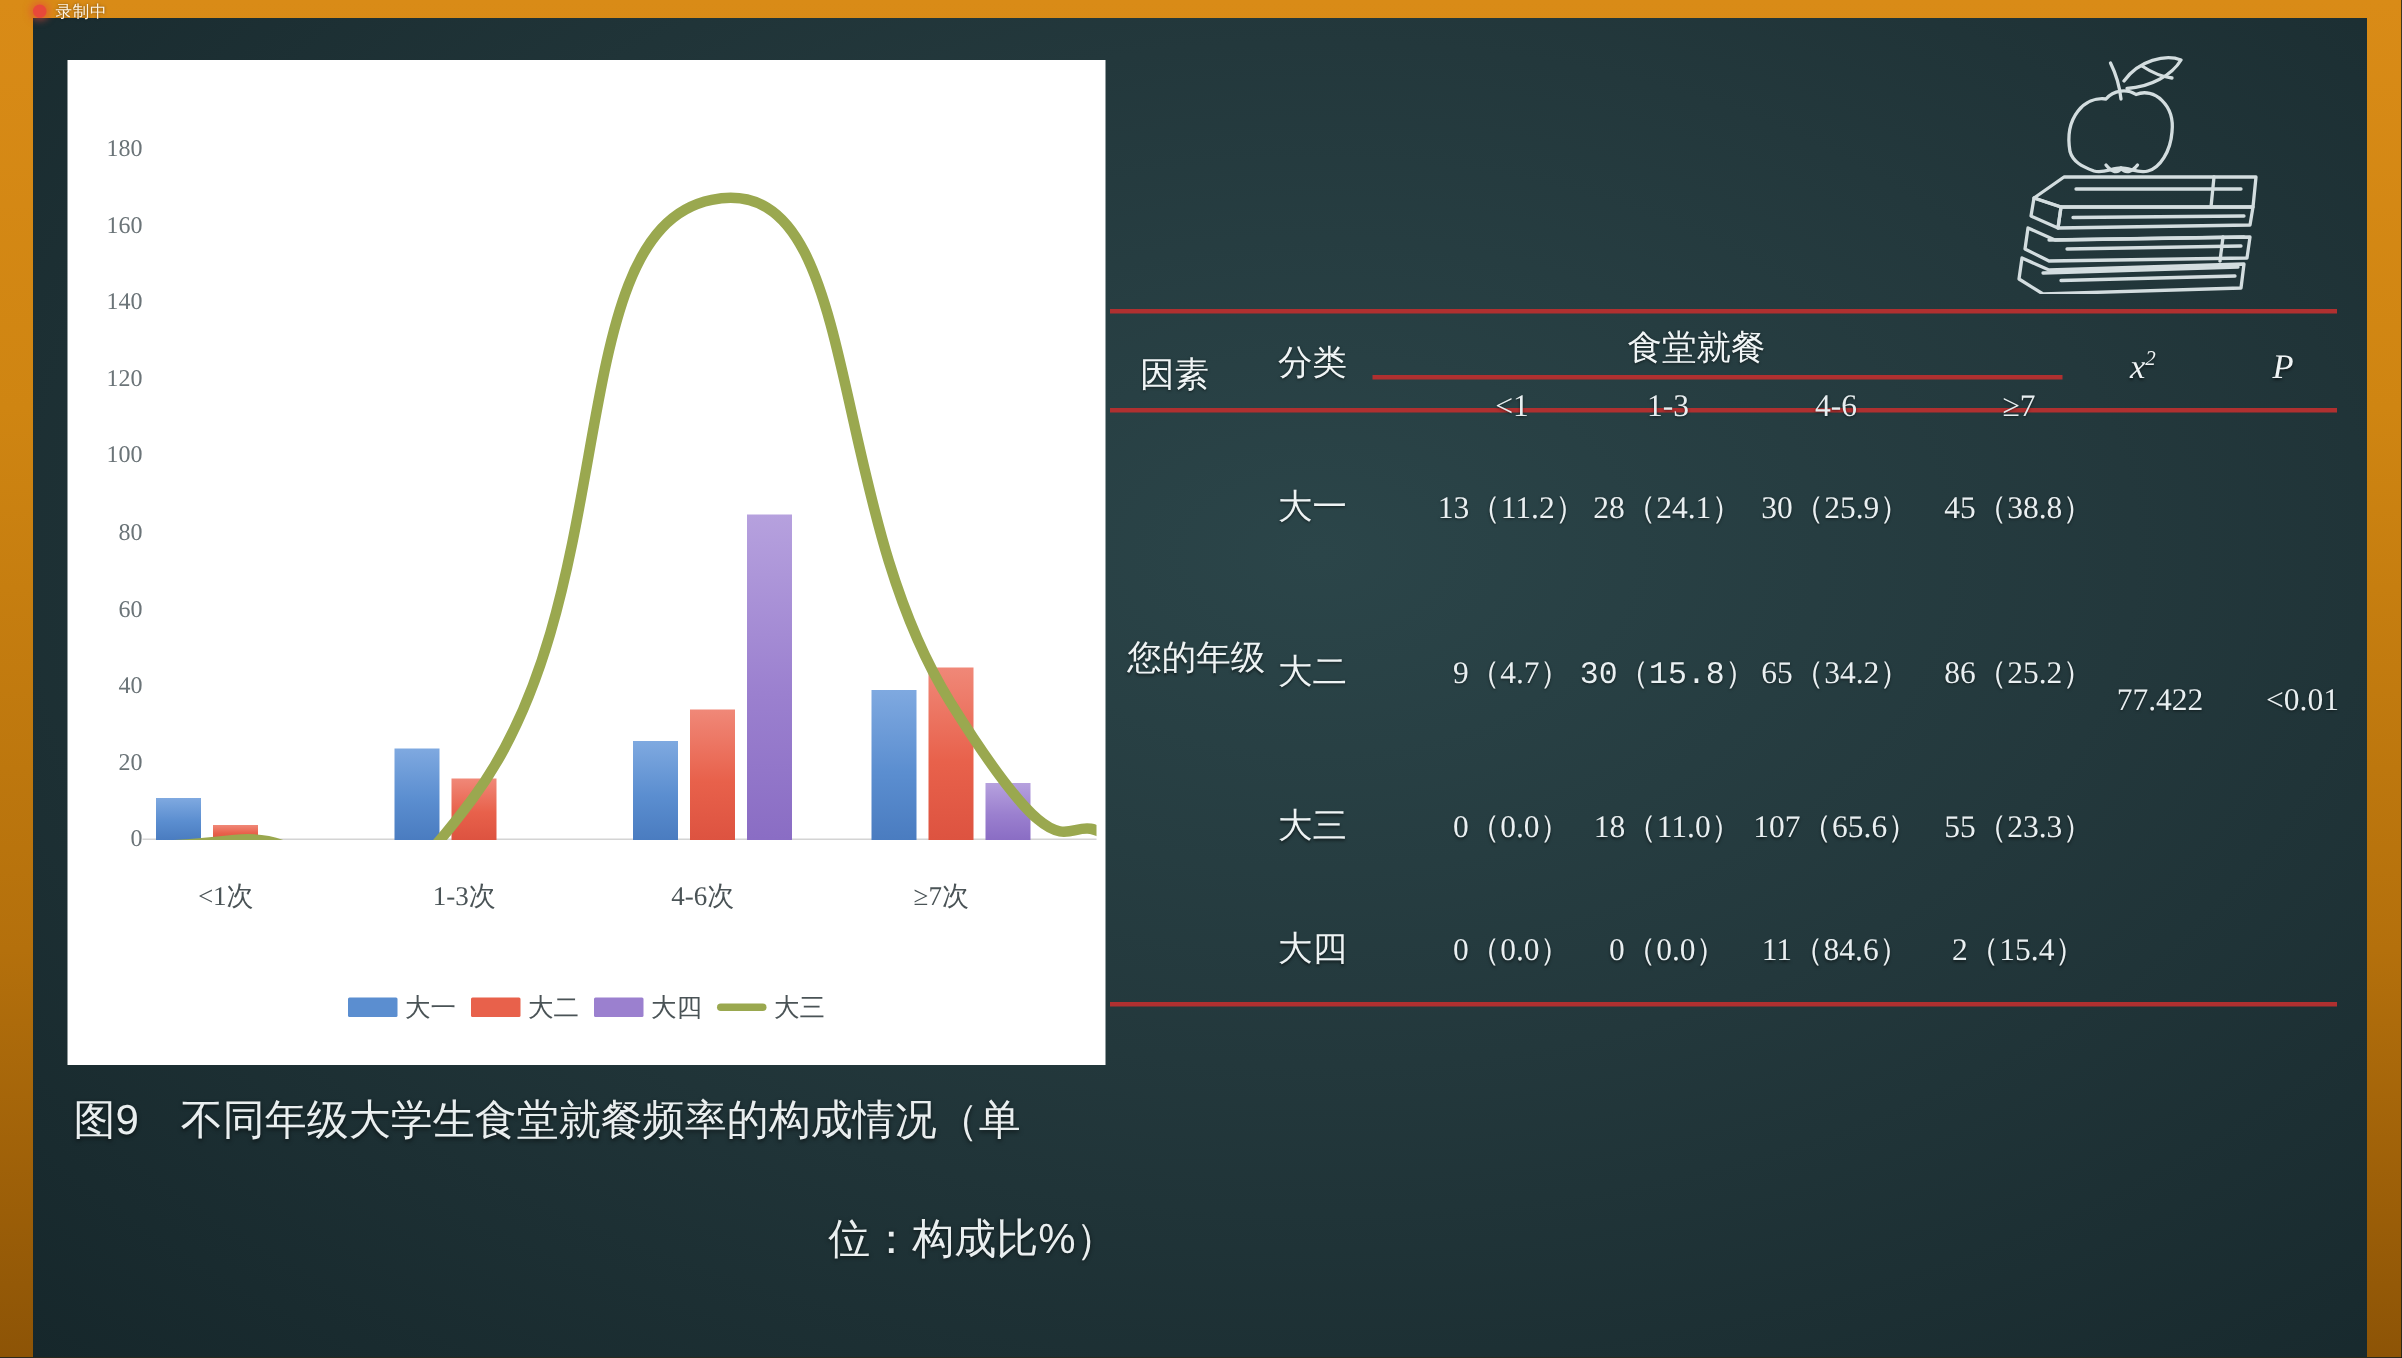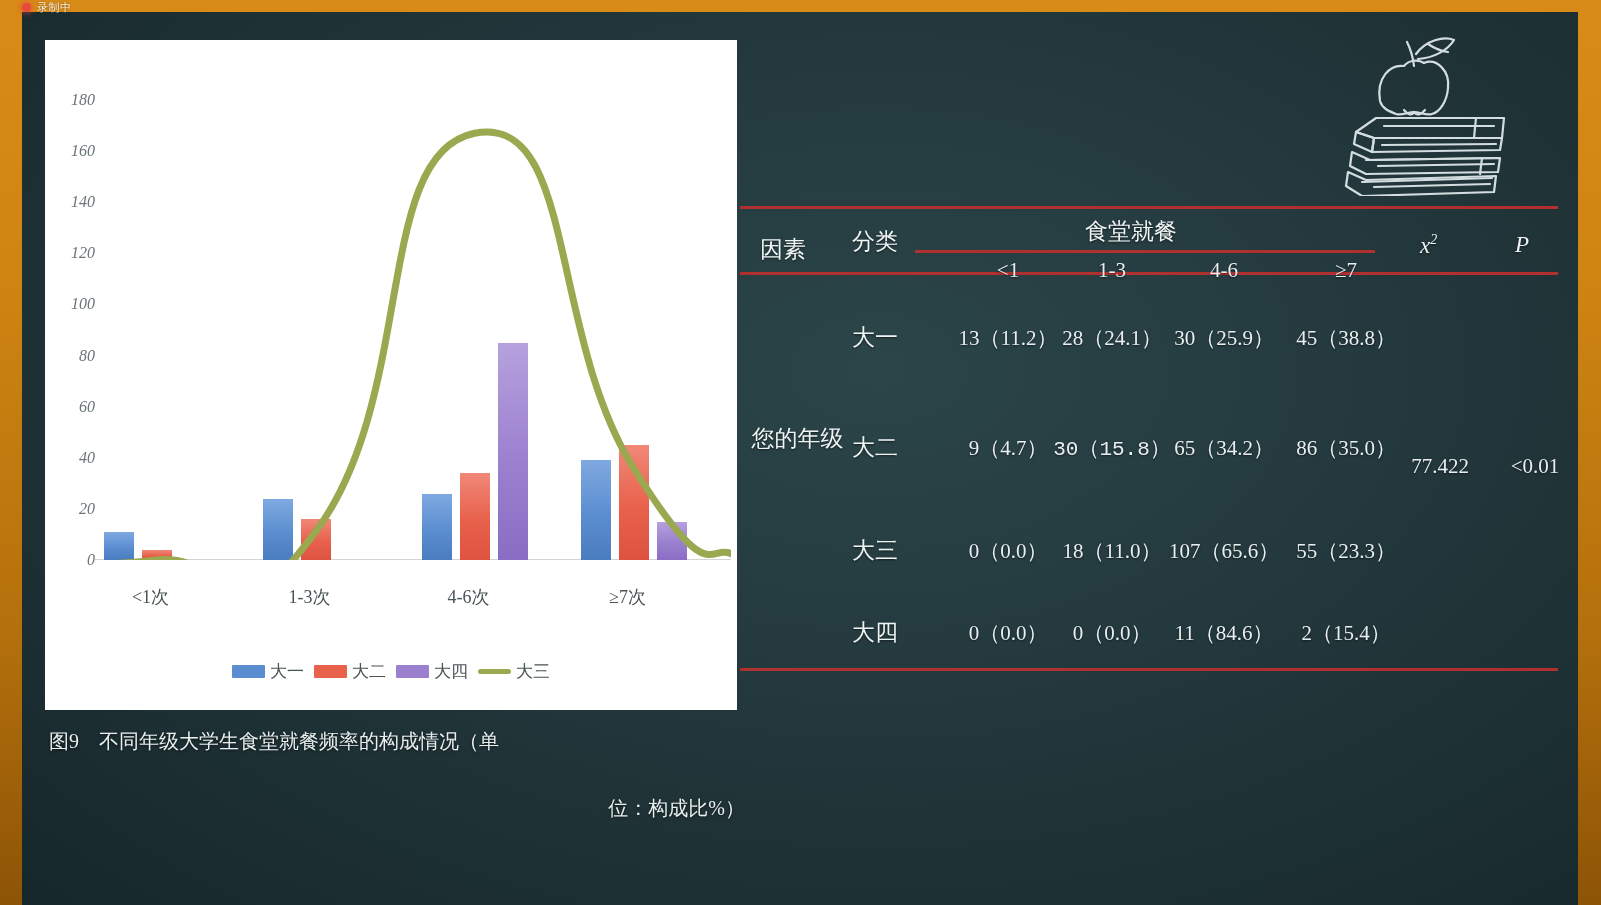--- a/index.html
+++ b/index.html
@@ -39,21 +39,21 @@
     background:#ffffff;
   }
   #plot {
     position:absolute; left:0; top:0; width:692px; height:670px;
   }
   .ytick {
     position:absolute; right:0; width:42px; text-align:right;
     font-size:16px; color:#6b7478; font-family:"Liberation Serif", serif;
     transform:translateY(-50%);
   }
-  #ylabels { position:absolute; left:0px; top:0; width:50px; height:670px;font-style:italic; }
+  #ylabels { position:absolute; left:0px; top:0; width:50px; height:670px; }
   #axis-line {
     position:absolute; left:50px; top:519px; width:636px; height:1px;
     background:#d4d4d4;
   }
   #bars-layer { position:absolute; left:50px; top:60px; width:636px; height:460px; }
   .bar {
     position:absolute; bottom:0; border-radius:0;
   }
   .bar.c1 { background:linear-gradient(180deg,#7fa9e0 0%, #5b8ed0 55%, #4a7cc0 100%); }
   .bar.c2 { background:linear-gradient(180deg,#f08878 0%, #e8614b 55%, #dd5340 100%); }
@@ -71,22 +71,22 @@
   .legend-item { display:flex; align-items:center; gap:5px; }
   .legend-swatch { width:33px; height:13px; border-radius:1px; }
   .legend-swatch.line { height:5px; border-radius:3px; }
   .legend-text {
     font-size:17px; color:#4a5356; font-family:"Liberation Serif", serif;
     white-space:nowrap;
   }
   
   #caption {
     position:absolute; left:23px; top:715px; width:700px;
-    color:#e9eeef; font-size:20px; line-height:1.45;
-    font-family:Liberation Serif, serif; text-align:center;
+    color:#e9eeef; font-size:28px; line-height:1.45;
+    font-family:Liberation Sans, sans-serif; text-align:center;
     text-shadow:0 1px 3px rgba(0,0,0,.6);
   }
   #caption .line1 { text-align:left; padding-left:4px; }
   #caption .line2 { text-align:right;margin-top:38px; }
   
   #decor { position:absolute; right:55px; top:14px; width:215px; height:170px; opacity:.92; }
   
   #table-panel {
     position:absolute; left:718px; top:190px; width:818px; height:480px;
     color:#eef3f4;
@@ -270,21 +270,21 @@
             <div class="cell" style="left: 268px;">13（11.2）</div>
             <div class="cell" style="left: 372px;">28（24.1）</div>
             <div class="cell" style="left: 484px;">30（25.9）</div>
             <div class="cell" style="left: 606px;">45（38.8）</div>
           </div>
           <div class="row" style="top: 230px;">
             <div class="row-name">大二</div>
             <div class="cell" style="left: 268px;">9（4.7）</div>
             <div class="cell" style="left: 372px; font-family: Liberation Mono, monospace;">30（15.8）</div>
             <div class="cell" style="left: 484px;">65（34.2）</div>
-            <div class="cell" style="left: 606px;">86（35.0）</div>
+            <div class="cell" style="left: 606px;">86（25.2）</div>
           </div>
           <div class="row" style="top: 333px;">
             <div class="row-name">大三</div>
             <div class="cell" style="left: 268px;">0（0.0）</div>
             <div class="cell" style="left: 372px;">18（11.0）</div>
             <div class="cell" style="left: 484px;">107（65.6）</div>
             <div class="cell" style="left: 606px;">55（23.3）</div>
           </div>
           <div class="row" style="top: 415px;">
             <div class="row-name">大四</div>

